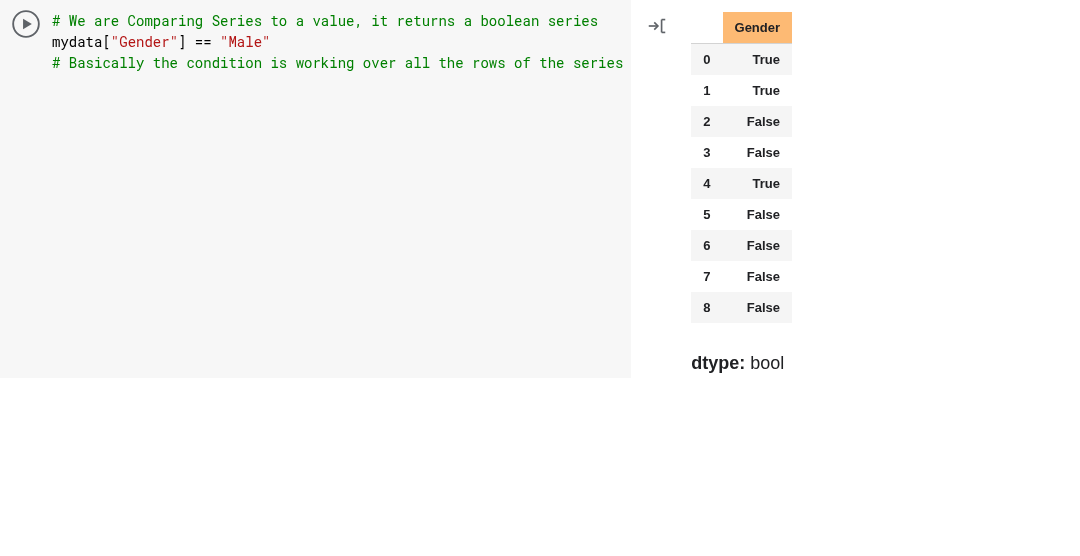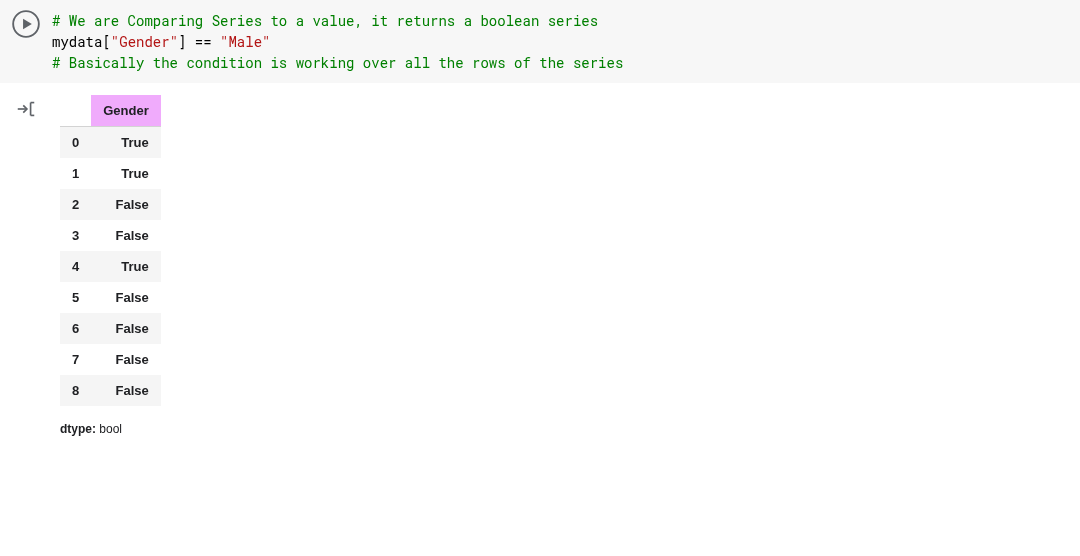--- a/index.html
+++ b/index.html
@@ -8,21 +8,21 @@
       padding: 0;
     }
     body {
       font-family: Arial, sans-serif;
       font-size: 14px;
       color: #202124;
       background: #fff;
     }
     .cell-container {
       display: flex;
-      flex-direction: column;
+      flex-direction: row;
     }
     .input-area {
       display: flex;
       align-items: flex-start;
       background: #f7f7f7;
       padding: 8px 0;
     }
     .gutter {
       width: 52px;
       display: flex;
@@ -88,41 +88,41 @@
     }
     table.dataframe th,
     table.dataframe td {
       padding: 8px 12px;
       text-align: right;
       border: none;
       font-weight: bold;
     }
     table.dataframe thead th {
       font-weight: bold;
-      background: #f0abfc;
+      background: #fdba74;
       border-bottom: 1px solid #d3d3d3;
     }
     table.dataframe thead th:first-child {
       background: #fff;
     }
     table.dataframe tbody th {
       font-weight: bold;
       background: #fff;
     }
     table.dataframe tbody tr:nth-child(odd) td,
     table.dataframe tbody tr:nth-child(odd) th {
       background: #f5f5f5;
     }
     table.dataframe tbody tr:nth-child(even) td,
     table.dataframe tbody tr:nth-child(even) th {
       background: #fff;
     }
     .dtype-line {
-      margin-top: 16px;
-      font-size: 12px;
+      margin-top: 30px;
+      font-size: 18px;
     }
     .dtype-line b {
       font-weight: bold;
     }
   </style>
 </head>
 <body>
 
 <div class="cell-container">
 

